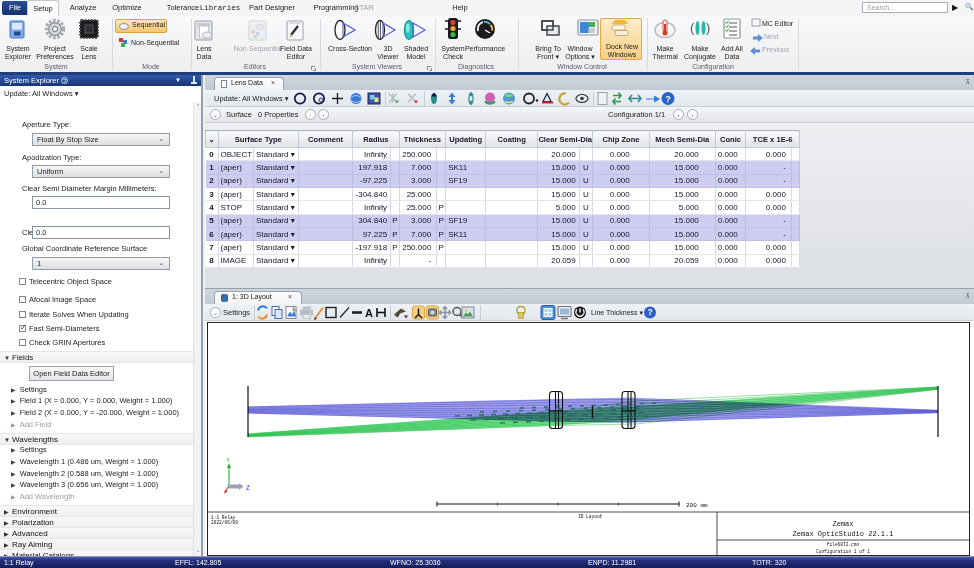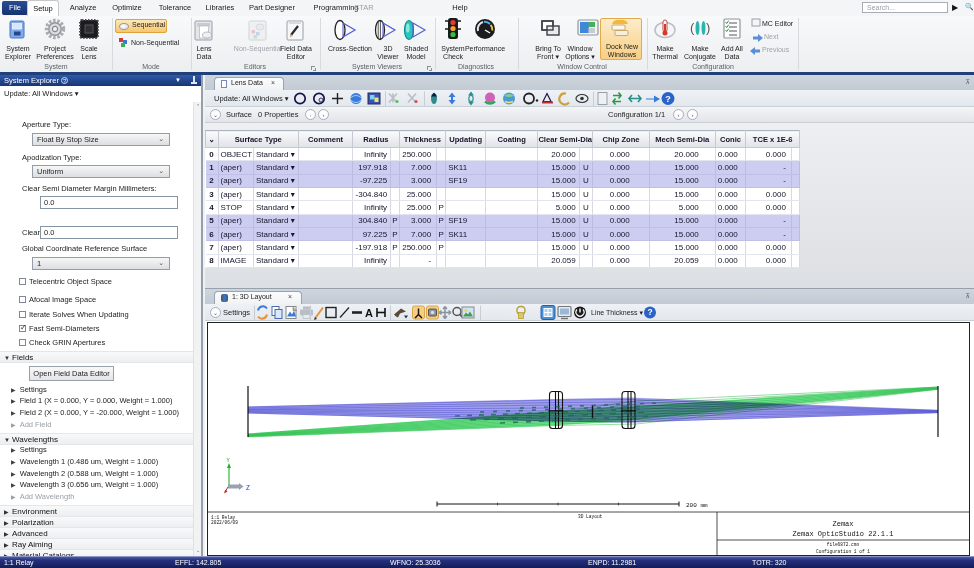--- a/index.html
+++ b/index.html
@@ -23,21 +23,21 @@
 
 #statusbar { left:0; top:556px; width:974px; height:12px; background:linear-gradient(#4d59a8 0%, #25307c 30%, #141c58 100%); border-top:1px solid #8d97c7; color:#fff; font-size:7px; }
 #statusbar span { position:absolute; top:2px; }
 
 #sysexp { left:0; top:75px; width:203px; height:481px; background:#fff; border-right:2px solid #96a0ac; }
 #setitle { position:absolute; left:0; top:0; width:201px; height:11px; background:linear-gradient(#3059ab,#173672); color:#fff; font-size:7.5px; line-height:11px; padding-left:4px; }
 #seupdate { position:absolute; left:0; top:11px; width:201px; height:16px; background:#fff; font-size:7.5px; color:#222; line-height:16px; padding-left:4px; }
 .selabel { position:absolute; left:22px; font-size:7.5px; color:#222; }
 .secombo { position:absolute; left:32px; width:138px; height:13px; background:linear-gradient(#f6f6f6,#dcdee2); border:1px solid #939ca7; font-size:7.5px; color:#222; line-height:11px; padding-left:4px; }
 .secombo:after { content:"⌄"; position:absolute; right:5px; top:-1px; font-size:7px; color:#555; }
-.seinput { position:absolute; left:32px; width:138px; height:13px; background:#fff; border:1px solid #8795a3; font-size:7.5px; color:#222; line-height:11px; padding-left:3px;margin-left:8px; }
+.seinput { position:absolute; left:32px; width:138px; height:13px; background:#fff; border:1px solid #8795a3; font-size:7.5px; color:#222; line-height:11px; padding-left:3px; }
 .cbrow { position:absolute; left:19px; height:9px; font-size:7.5px; color:#222; line-height:9px; }
 .cbox { display:inline-block; width:7px; height:7px; border:1px solid #7f8894; background:#fff; vertical-align:-1px; margin-right:3px; position:relative; }
 .sehead { position:absolute; left:0; width:193px; height:12px; background:linear-gradient(#f8f9fa,#eceef0); border-top:1px solid #e4e6e9; border-bottom:1px solid #e4e6e9; font-size:8px; color:#111; line-height:12px; }
 .sehead .ar { position:absolute; left:4px; top:0; font-size:6px; color:#333; }
 .sehead .tt { position:absolute; left:12px; top:0; }
 .tree { position:absolute; left:11px; font-size:7.5px; color:#222; height:10px; line-height:10px; }
 .tree .ar { font-size:6px; color:#444; margin-right:4px; }
 .gray { color:#9aa0a8 !important; }
 #sescroll { position:absolute; left:193px; top:27px; width:8px; height:454px; background:#f1f2f3; border-left:1px solid #e0e1e3; }
 
@@ -64,22 +64,22 @@
 #ldtable td:nth-child(6), #ldtable td:nth-child(8){ padding:0; text-align:center; }
 </style>
 </head>
 <body>
 
 <div class="abs" id="menubar">
   <div id="filebtn">File</div>
   <div id="setuptab">Setup</div>
   <div class="mtab" style="left:63px;width:40px;">Analyze</div>
   <div class="mtab" style="left:106px;width:42px;">Optimize</div>
-  <div class="mtab" style="left:153px;width:44px;">Tolerance</div>
-  <div class="mtab" style="left:199px;width:42px;">Libraries</div>
+  <div class="mtab" style="left:161px;width:44px;">Tolerance</div>
+  <div class="mtab" style="left:199px;width:42px;font-family:Liberation Mono, monospace;">Libraries</div>
   <div class="mtab" style="left:243px;width:58px;">Part Designer</div>
   <div class="mtab" style="left:308px;width:56px;">Programming</div>
   <div class="mtab" style="left:352px;width:24px;color:#9a9fa5;">STAR</div>
   <div class="mtab" style="left:404px;width:24px;margin-left:44px;">Help</div>
   <div id="searchbox">Search...</div>
   <div style="position:absolute;left:952px;top:3px;font-size:8px;color:#111;">▶</div>
   <div style="position:absolute;left:965px;top:3px;font-size:7px;color:#888;">🔍</div>
 </div>
 
 <div class="abs" id="ribbon">

